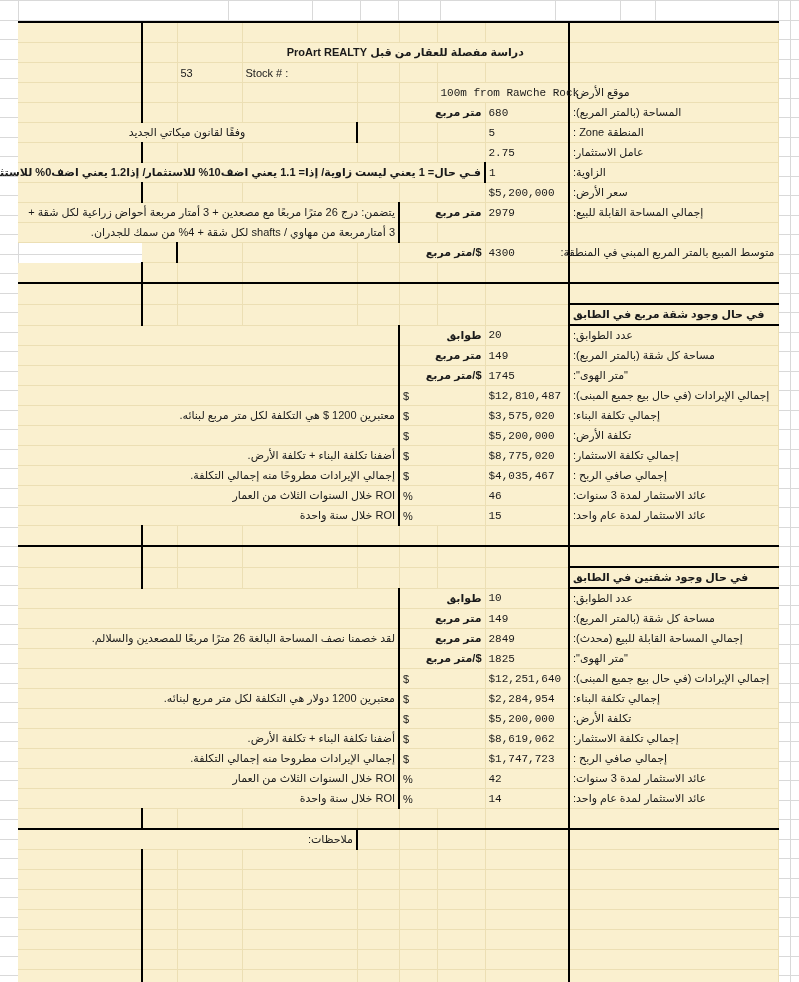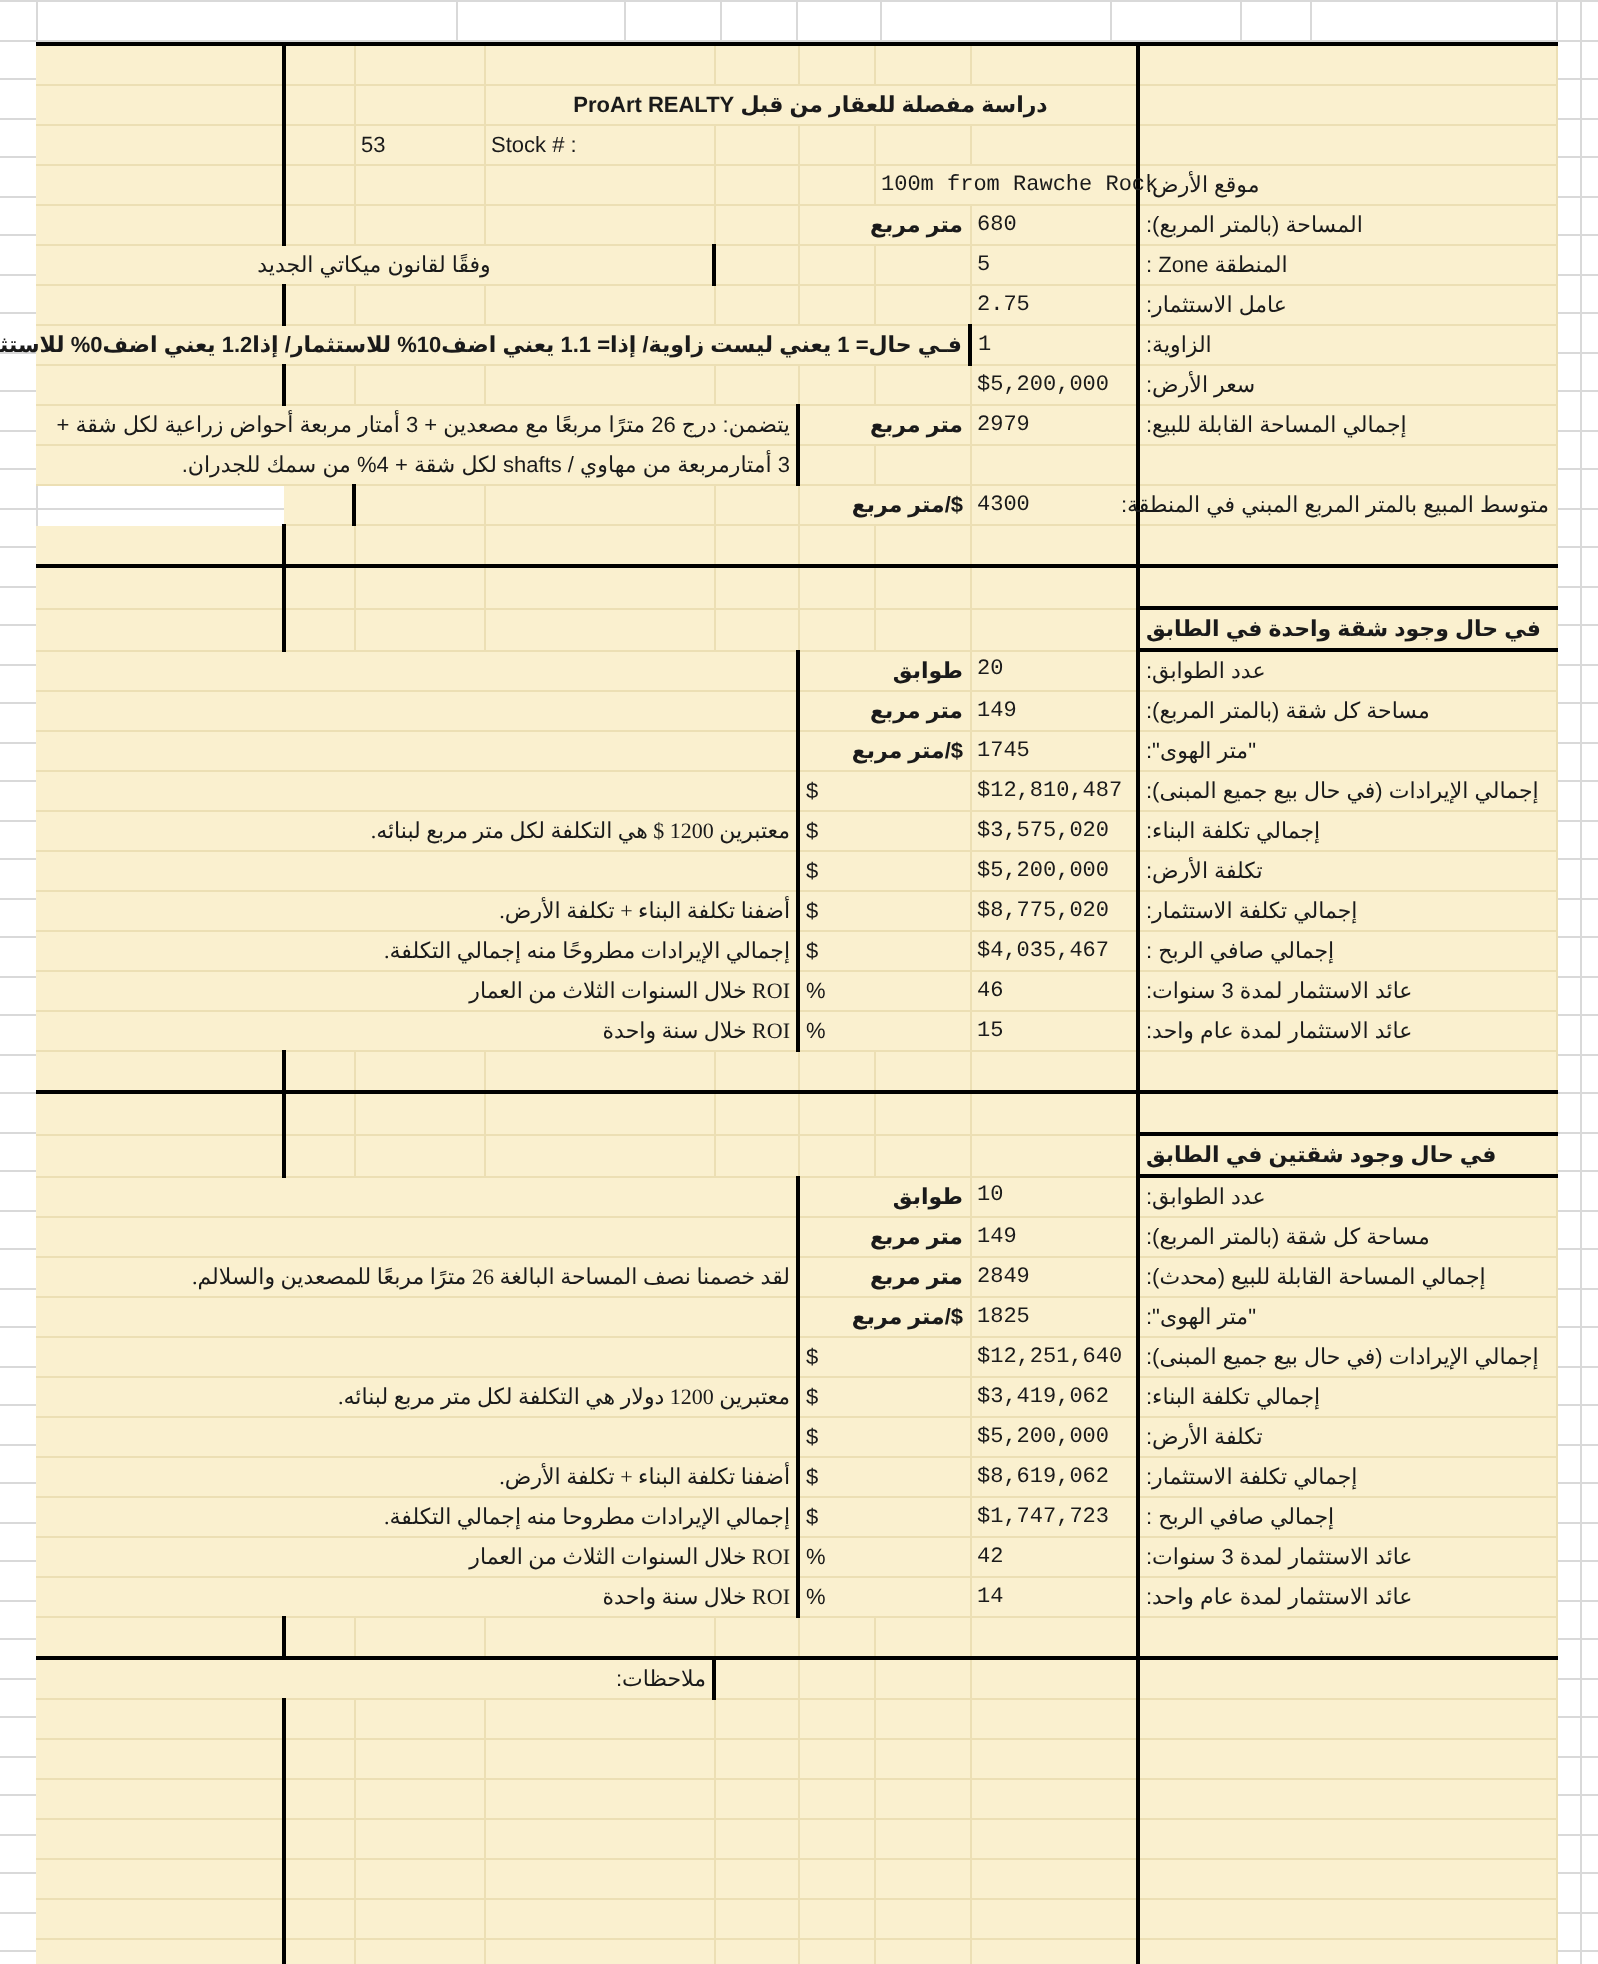--- a/index.html
+++ b/index.html
@@ -42,21 +42,21 @@
   
   .blk-top td{border-top:2px solid #000;}
   .blk-bottom td{border-bottom:2px solid #000;}
   .edge-l{border-left:2px solid #000 !important;}
   .edge-r{border-right:2px solid #000 !important;}
 
   .lbl{text-align:left;direction:rtl;font-size:11px;}
   .val{text-align:left;direction:ltr;font-size:12.5px;font-family:Liberation Mono, monospace;}
   .unit{text-align:right;direction:rtl;font-size:9.5px;font-weight:bold;}
   .unit-ltr{text-align:left;direction:ltr;font-size:12.5px;}
-  .note{direction:rtl;font-size:10.5px;font-family:Liberation Serif, serif;}
+  .note{direction:rtl;font-size:10.5px;}
   .note-sm{text-align:right;direction:rtl;font-size:9.5px;}
   .blank{}
 
   .title-cell{
     text-align:center;
     direction:rtl;
     font-weight:bold;
     font-size:12px;
   }
   .title-cell .en{direction:ltr;display:inline;}
@@ -291,21 +291,21 @@
           <td class="blank"></td>
           <td class="blank"></td>
           <td class="blank"></td>
           <td class="blank"></td>
           <td class="blank"></td>
           <td class="blank"></td>
           <td class="blank"></td>
           <td class="blank edge-r"></td>
         </tr>
         <tr>
-          <td class="section-head edge-l">في حال وجود شقة واحدة في الطابق</td>
+          <td class="section-head edge-l">في حال وجود شقة مربع في الطابق</td>
           <td class="blank"></td>
           <td class="blank"></td>
           <td class="blank"></td>
           <td class="blank"></td>
           <td class="blank"></td>
           <td class="blank"></td>
           <td class="blank"></td>
           <td class="blank edge-r"></td>
         </tr>
         <tr>
@@ -426,21 +426,21 @@
           <td class="note edge-r" colspan="5"></td>
         </tr>
         <tr>
           <td class="lbl edge-l">إجمالي الإيرادات (في حال بيع جميع المبنى):</td>
           <td class="val">$12,251,640</td>
           <td class="unit-ltr" colspan="2">$</td>
           <td class="note edge-r" colspan="5"></td>
         </tr>
         <tr>
           <td class="lbl edge-l">إجمالي تكلفة البناء:</td>
-          <td class="val">$3,419,062</td>
+          <td class="val">$2,284,954</td>
           <td class="unit-ltr" colspan="2">$</td>
           <td class="note edge-r" colspan="5">معتبرين 1200 دولار  هي التكلفة لكل متر مربع لبنائه.</td>
         </tr>
         <tr>
           <td class="lbl edge-l">تكلفة الأرض:</td>
           <td class="val">$5,200,000</td>
           <td class="unit-ltr" colspan="2">$</td>
           <td class="note edge-r" colspan="5"></td>
         </tr>
         <tr>

